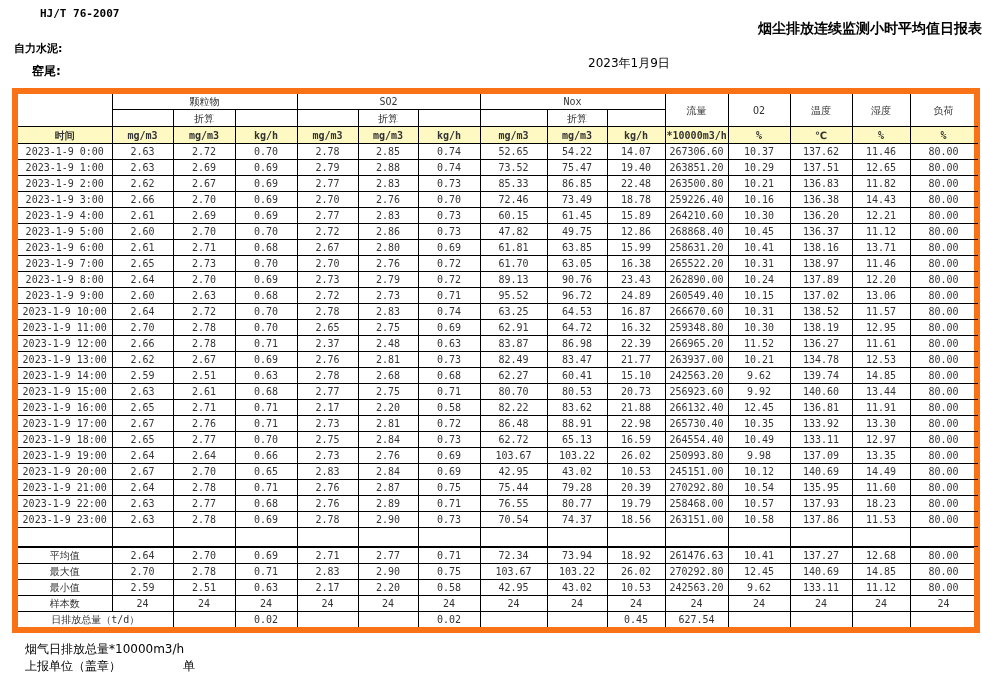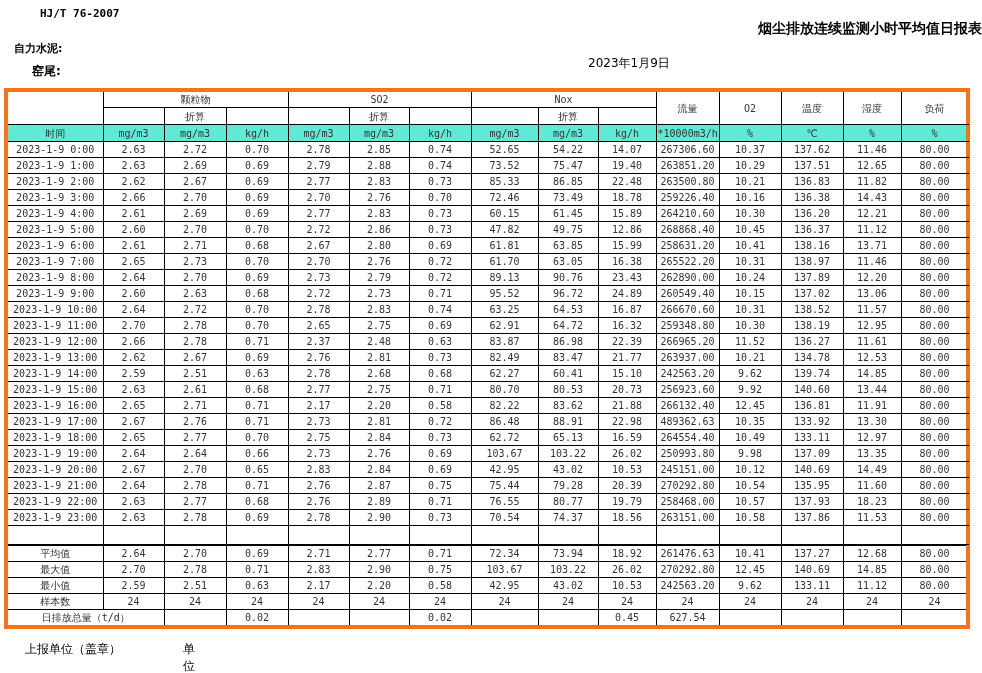--- a/index.html
+++ b/index.html
@@ -28,42 +28,42 @@
   }
   .station-label {
     position: absolute; left: 14px; top: 63px;
     font-size: 12px; font-weight: bold; margin-left: 18px;
   }
   .report-date {
     position: absolute; left: 588px; top: 55px;
     font-size: 12px;
   }
   table.report {
-    position: absolute; left: 4px; top: 88px;
+    position: absolute; left: 12px; top: 88px;
     width: 962px;
     border-collapse: collapse;
     table-layout: fixed;
     font-size: 10px;
     font-family: "DejaVu Sans Mono", "DejaVu Sans", sans-serif;
-    border: 4px solid #f97316;
+    border: 6px solid #f97316;
   }
   table.report th, table.report td {
     border: 1px solid #000;
     text-align: center;
     vertical-align: middle;
     padding: 0 1px;
     height: 16px;
     line-height: 15px;
     font-weight: normal;
     color: #333;
     white-space: nowrap;
     overflow: hidden;
   }
   table.report thead th { height: 17px; color: #333; }
-  tr.units-row th { background: #5eead4; }
+  tr.units-row th { background: #fef9c3; font-weight: bold; }
   tr.spacer-row td { height: 19px; }
   tr.summary-first td { border-top: 2px solid #000; }
   td.label-cell { font-weight: normal; margin-top: 8px; }
   td.label-left { text-align: left; padding-left: 5px; }
   .footer {
     position: absolute; left: 25px; top: 641px;
     font-size: 12px; line-height: 17px;
   }
   .footer .line2 { position: relative; }
   .footer .unit-label { position: absolute; left: 158px; top: 0; }
@@ -430,21 +430,21 @@
         <td>2023-1-9 17:00</td>
         <td>2.67</td>
         <td>2.76</td>
         <td>0.71</td>
         <td>2.73</td>
         <td>2.81</td>
         <td>0.72</td>
         <td>86.48</td>
         <td>88.91</td>
         <td>22.98</td>
-        <td>489362.63</td>
+        <td>265730.40</td>
         <td>10.35</td>
         <td>133.92</td>
         <td>13.30</td>
         <td>80.00</td>
       </tr>
       <tr>
         <td>2023-1-9 18:00</td>
         <td>2.65</td>
         <td>2.77</td>
         <td>0.70</td>
@@ -644,17 +644,18 @@
         <td></td>
         <td></td>
         <td></td>
         <td></td>
         <td></td>
       </tr>
     </tbody>
 </table>
 
 <div class="footer">
+  <div class="line1">烟气日排放总量*10000m3/h</div>
   <div class="line2">
     <span>上报单位（盖章）</span>
     <span class="unit-label">单位</span>
   </div>
 </div>
 
 </body></html>

